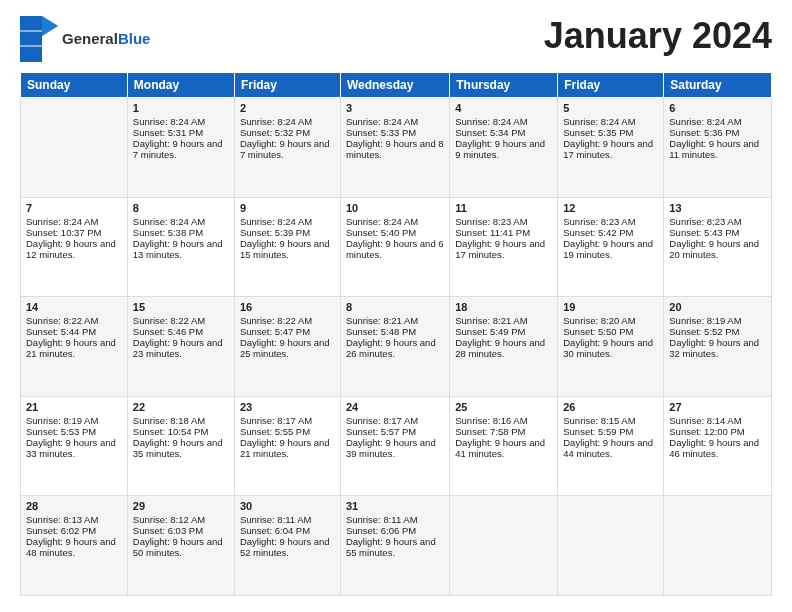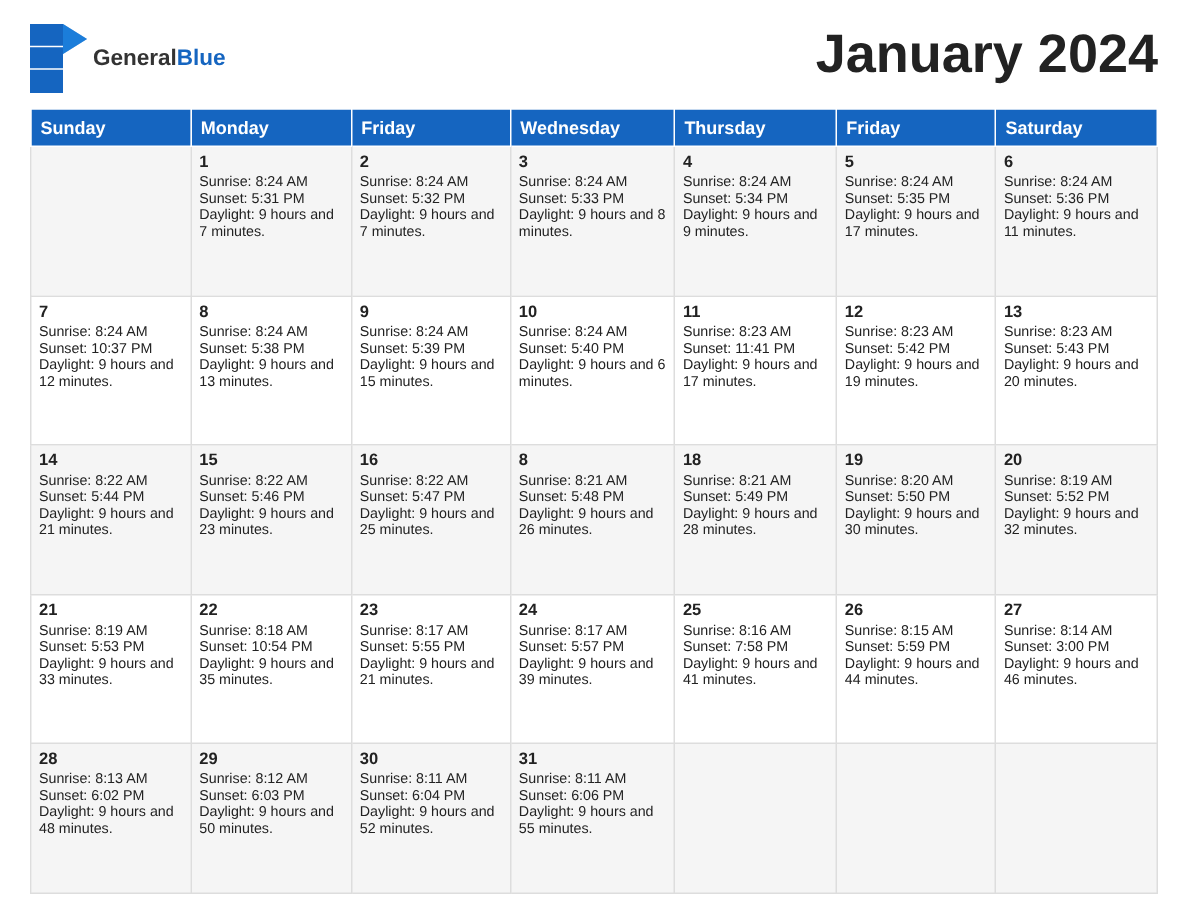--- a/index.html
+++ b/index.html
@@ -281,21 +281,21 @@
           </td>
           <td>
             <span class="day-num">26</span>
             <div>Sunrise: 8:15 AM</div>
             <div>Sunset: 5:59 PM</div>
             <div>Daylight: 9 hours and 44 minutes.</div>
           </td>
           <td>
             <span class="day-num">27</span>
             <div>Sunrise: 8:14 AM</div>
-            <div>Sunset: 3:00 PM</div>
+            <div>Sunset: 12:00 PM</div>
             <div>Daylight: 9 hours and 46 minutes.</div>
           </td>
         </tr>
         <tr>
           <td>
             <span class="day-num">28</span>
             <div>Sunrise: 8:13 AM</div>
             <div>Sunset: 6:02 PM</div>
             <div>Daylight: 9 hours and 48 minutes.</div>
           </td>

